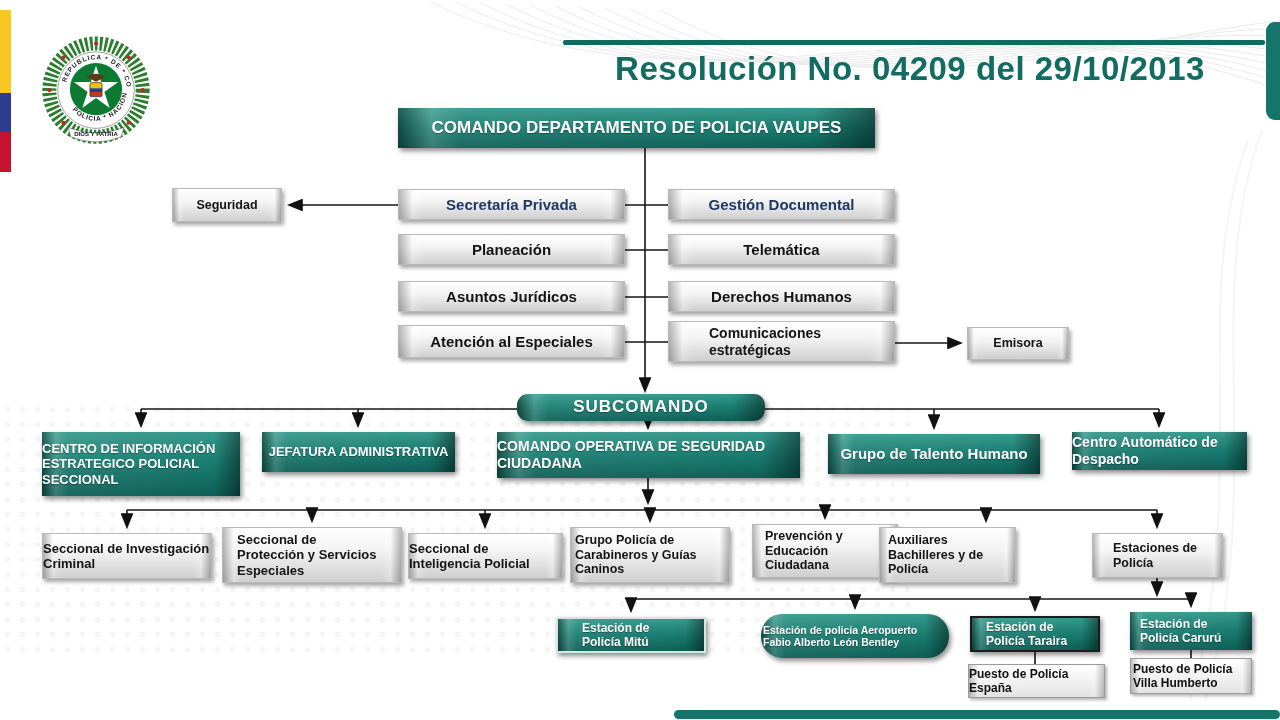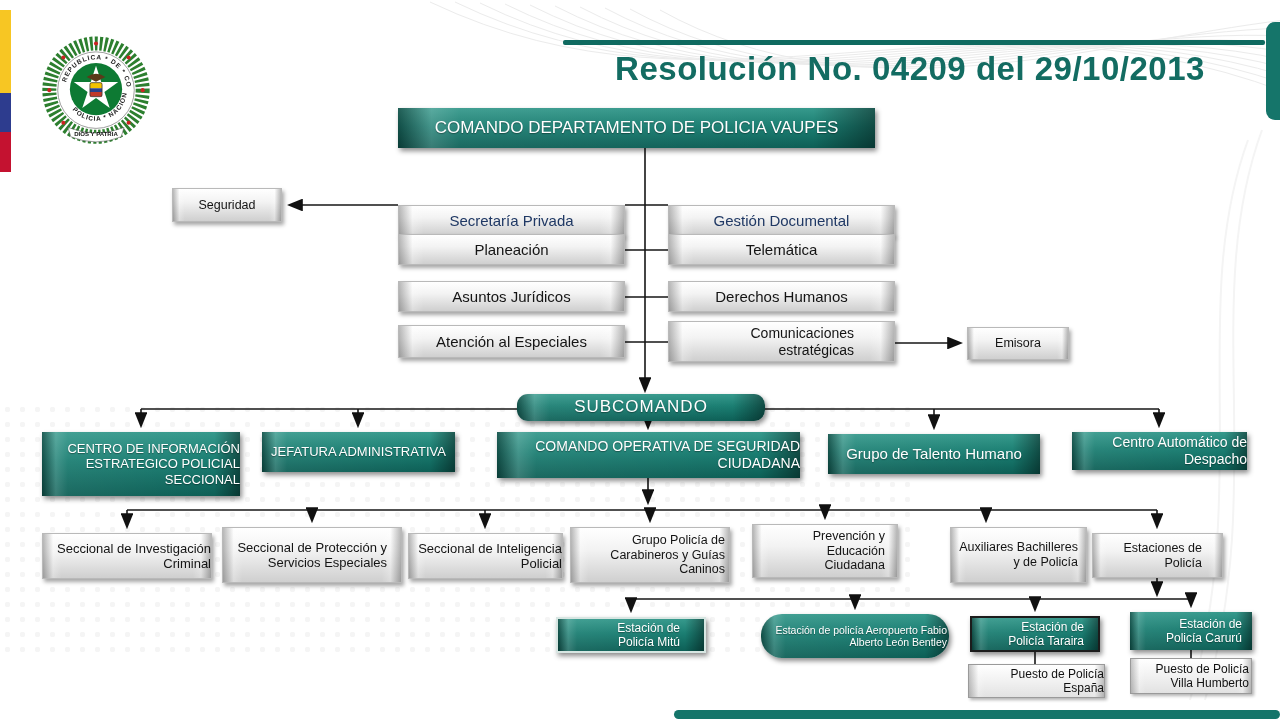--- a/index.html
+++ b/index.html
@@ -4,21 +4,21 @@
 <style>
   html,body{margin:0;padding:0;}
   body{
     width:1280px;height:720px;position:relative;overflow:hidden;
     background:#ffffff;
     font-family:"Liberation Sans",sans-serif;
   }
   .abs{position:absolute;}
   .box{
     position:absolute;display:flex;align-items:center;justify-content:center;
-    text-align:right;font-weight:normal;line-height:1.18;z-index:2;
+    text-align:left;font-weight:bold;line-height:1.18;z-index:2;
     box-sizing:border-box;
   }
   .gbox{
     background:
       linear-gradient(90deg, rgba(70,70,70,.38) 0%, rgba(255,255,255,.25) 6%, rgba(255,255,255,0) 11%, rgba(255,255,255,0) 89%, rgba(255,255,255,.25) 94%, rgba(70,70,70,.38) 100%),
       linear-gradient(180deg,#ffffff 0%,#f3f3f3 40%,#dcdcdc 78%,#cfcfcf 100%);
     border:1px solid #b9b9b9;
     box-shadow:2px 3px 4px rgba(0,0,0,.35);
     color:#141414;
   }
@@ -31,21 +31,21 @@
     text-shadow:0 1px 1px rgba(0,0,0,.35);
   }
   .pbox{
     background:
       linear-gradient(90deg, rgba(0,0,0,.22) 0%, rgba(255,255,255,.2) 7%, rgba(255,255,255,0) 12%, rgba(255,255,255,0) 88%, rgba(255,255,255,.2) 93%, rgba(0,0,0,.22) 100%),
       linear-gradient(180deg,#ffffff 0%,#f0f0f0 55%,#e2e2e2 100%);
     border:1px solid #9a9a9a;
     box-shadow:2px 2px 3px rgba(0,0,0,.3);
     color:#111111;
   }
-  .navy{color:#1f3864;margin-top:16px;}
+  .navy{color:#1f3864;}
   #title{
     position:absolute;left:565px;top:50px;width:690px;text-align:center;
     font-size:33px;font-weight:bold;color:#136c62;letter-spacing:.5px;z-index:2;
   }
   #connector-layer{position:absolute;left:0;top:0;z-index:1;}
   #decor-layer{position:absolute;left:0;top:0;z-index:0;}
   #dots{
     position:absolute;left:0;top:402px;width:920px;height:252px;z-index:0;opacity:.55;
     background-image:radial-gradient(circle,#ececec 2.5px,transparent 3px);
     background-size:15px 15px;
@@ -190,22 +190,22 @@
 <div class="box tbox" style="left:262px;top:432px;width:193px;height:40px;font-size:13px;">JEFATURA ADMINISTRATIVA</div>
 <div class="box tbox" style="left:497px;top:432px;width:303px;height:46px;font-size:14px;">COMANDO OPERATIVA DE  SEGURIDAD CIUDADANA</div>
 <div class="box tbox" style="left:828px;top:434px;width:212px;height:40px;font-size:15px;">Grupo de Talento Humano</div>
 <div class="box tbox" style="left:1072px;top:432px;width:175px;height:38px;font-size:14px;">Centro Automático de Despacho</div>
 
 <div class="box gbox" style="left:42px;top:533px;width:170px;height:46px;font-size:13px;">Seccional de Investigación Criminal</div>
 <div class="box gbox" style="left:222px;top:527px;width:180px;height:56px;font-size:13px;padding:0 14px;">Seccional de Protección y Servicios Especiales</div>
 <div class="box gbox" style="left:408px;top:533px;width:155px;height:46px;font-size:13px;">Seccional de Inteligencia Policial</div>
 <div class="box gbox" style="left:570px;top:527px;width:160px;height:56px;font-size:12.5px;padding:0 4px;">Grupo Policía  de Carabineros y Guías Caninos</div>
 <div class="box gbox" style="left:752px;top:524px;width:146px;height:54px;font-size:12.5px;padding:0 12px;">Prevención y Educación Ciudadana</div>
-<div class="box gbox" style="left:950px;top:527px;width:137px;height:56px;font-size:12.5px;padding:0 8px;">Auxiliares Bachilleres y de Policía</div>
+<div class="box gbox" style="left:879px;top:527px;width:137px;height:56px;font-size:12.5px;padding:0 8px;">Auxiliares Bachilleres y de Policía</div>
 <div class="box gbox" style="left:1092px;top:533px;width:131px;height:45px;font-size:12.5px;padding:0 20px;">Estaciones de Policía</div>
 
 <div class="box tbox" style="left:556px;top:617px;width:150px;height:36px;font-size:12px;padding:0 24px;border:2px solid #d7e6e2;">Estación de Policía Mitú</div>
 <div class="box tbox" style="left:761px;top:614px;width:188px;height:44px;font-size:10.5px;padding:18px 2px;border-radius:21px;">Estación de policía Aeropuerto Fabio Alberto León Bentley</div>
 <div class="box tbox" style="left:970px;top:616px;width:130px;height:36px;font-size:12px;padding:0 14px;border:2px solid #1c1c1c;">Estación de Policía Taraira</div>
 <div class="box tbox" style="left:1130px;top:612px;width:122px;height:38px;font-size:12px;padding:0 10px;">Estación de Policía Carurú</div>
 
-<div class="box pbox" style="left:968px;top:664px;width:137px;height:34px;font-size:12px;padding-left:7px;">Puesto de Policía España</div>
+<div class="box pbox" style="left:968px;top:664px;width:137px;height:34px;font-size:12px;">Puesto de Policía España</div>
 <div class="box pbox" style="left:1130px;top:658px;width:122px;height:36px;font-size:12px;padding:0 2px;">Puesto de Policía Villa Humberto</div>
 
 </body></html>

